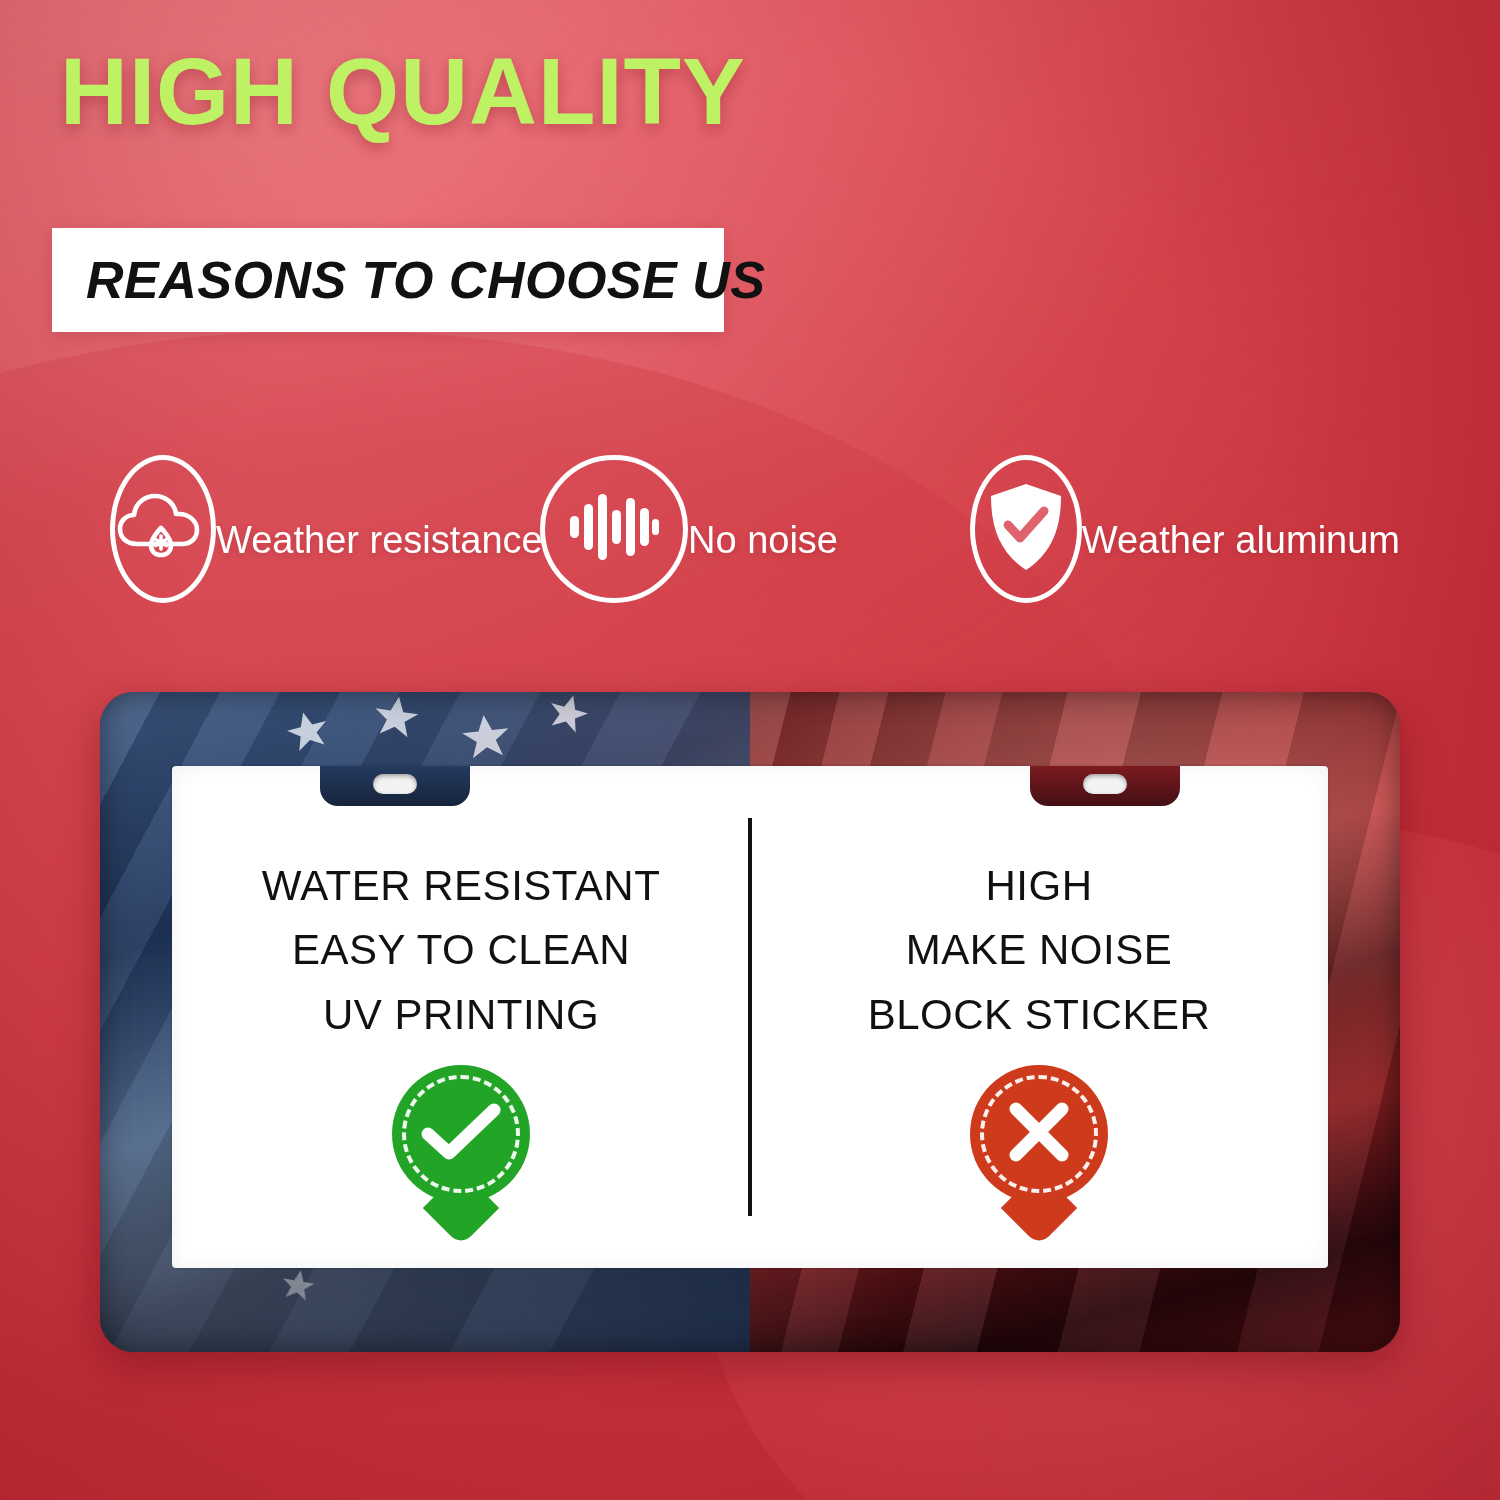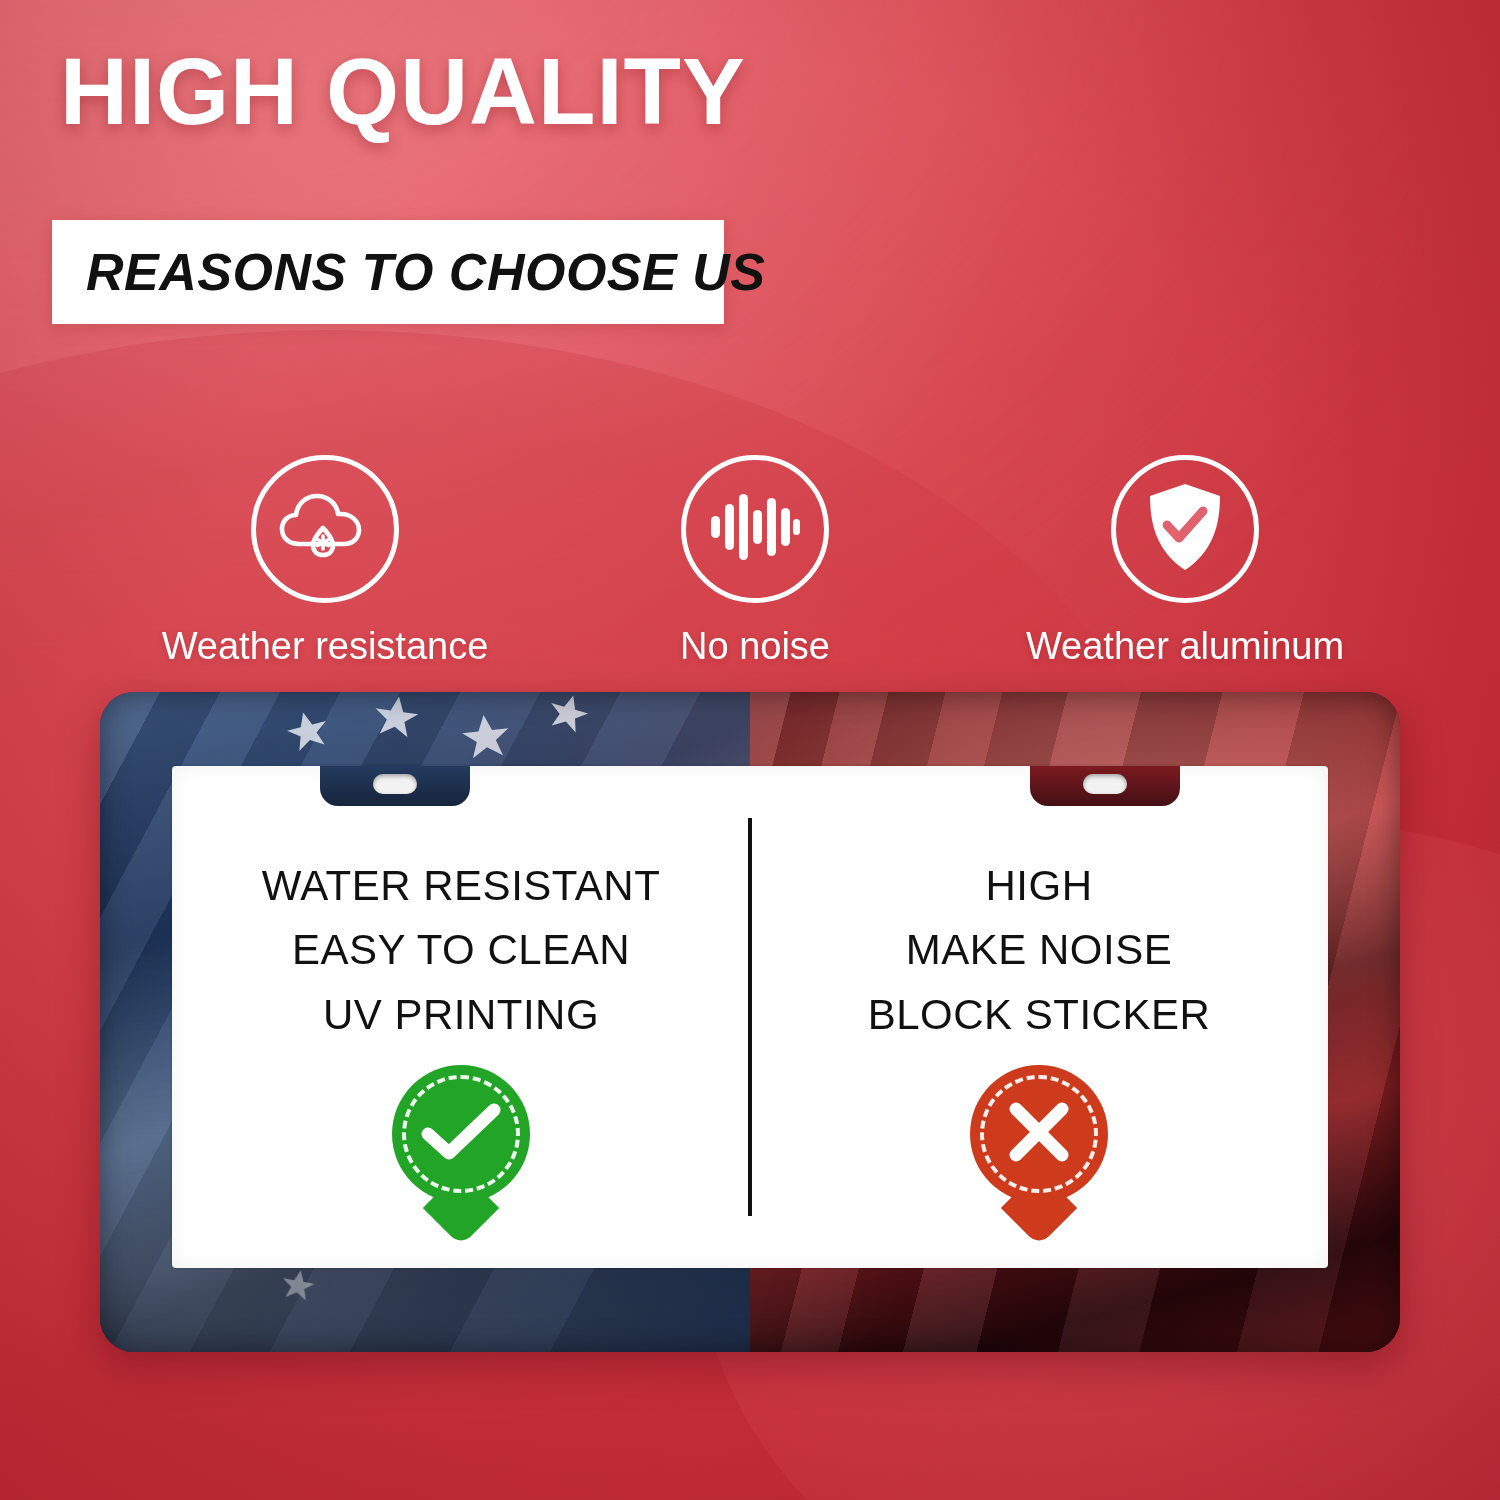--- a/index.html
+++ b/index.html
@@ -44,28 +44,28 @@
     background: radial-gradient(ellipse at 50% 45%, rgba(0,0,0,0) 52%, rgba(120,10,20,0.22) 100%);
   }
 
   
   #headline {
     position: absolute;
     left: 60px; top: 45px;
     font-size: 94px;
     line-height: 1.0;
     font-weight: bold;
-    color: #ffffff;
+    color: #bef264;
     letter-spacing: 1px;
     text-shadow: 0 5px 14px rgba(120,10,20,0.33);
     white-space: nowrap;
   }
   #subhead-box {
     position: absolute;
-    left: 52px; top: 220px;
+    left: 52px; top: 228px;
     width: 672px; height: 104px;
     background: #ffffff;
     display: flex;
     align-items: center;
     box-shadow: 0 4px 16px rgba(120,10,20,0.18);
     text-align: center;
   }
   #subhead-text {
     font-size: 52px;
     font-weight: bold;
@@ -78,21 +78,21 @@
 
   
   #features {
     position: absolute;
     left: 110px; top: 455px;
     width: 1290px;
     display: flex;
     justify-content: space-between;
     align-items: flex-start;
   }
-  .feature { width: 430px; display: flex; flex-direction: column; align-items: center; }
+  .feature { width: 430px; display: flex; align-items: center; }
   .feature-circle {
     width: 148px; height: 148px;
     border: 5px solid #ffffff;
     border-radius: 50%;
     display: flex; align-items: center; justify-content: center;
     margin-bottom: 22px;
   }
   .feature-label {
     font-size: 38px;
     color: #ffffff;

